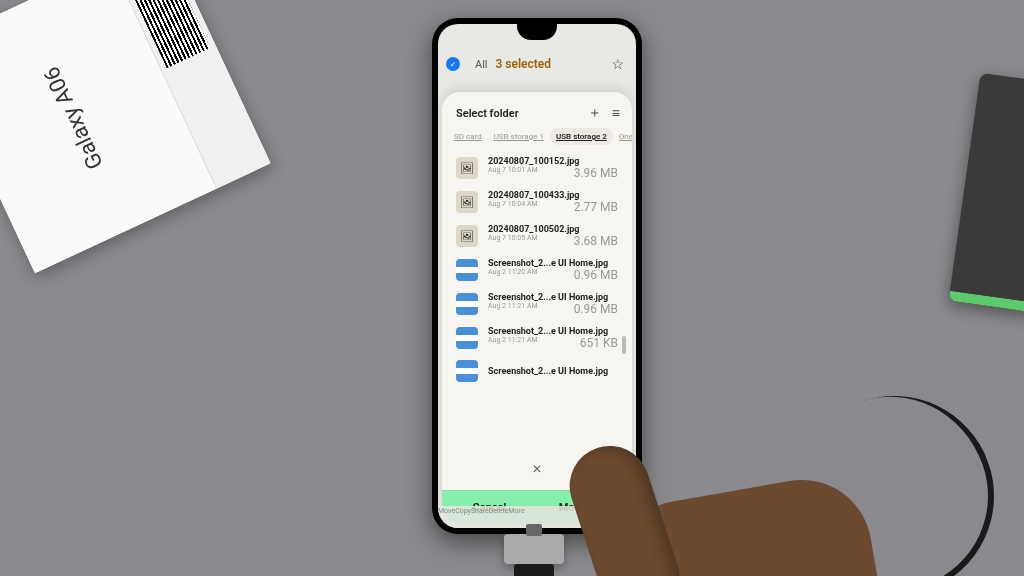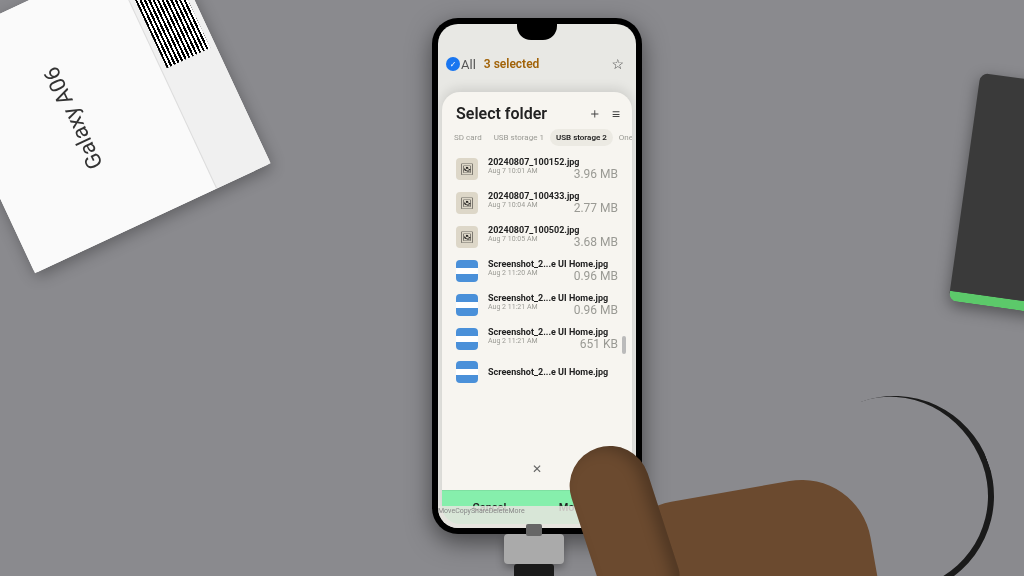--- a/index.html
+++ b/index.html
@@ -83,44 +83,44 @@
     height:28px;
   }
   .topbar{
     display:flex; align-items:center; padding: 4px 12px 8px 8px;
   }
   .allchk{
     width:14px; height:14px; border-radius:50%;
     background:#1976f0; display:flex; align-items:center;justify-content:center;
     color:#fff; font-size:8px;
   }
-  .all-lbl{ font-size:13px; color:#555; margin-left:1px;}
+  .all-lbl{ font-size:11px; color:#555; margin-left:15px;}
   .sel-count{ font-size:12px; font-weight:600; color:#a16207; margin-left:8px;}
   .spacer{flex:1}
   .star{font-size:14px; color:#444;}
   
   .modal{
     position:absolute; left:4px; right:4px; top:68px; bottom:4px;
     background:#f7f5f0;
     border-radius:18px;
     box-shadow: 0 -3px 12px rgba(0,0,0,0.12);
     display:flex; flex-direction:column;
     overflow:hidden;
   }
   .modal-head{
     display:flex; align-items:center;
     padding:12px 12px 6px 14px;
   }
-  .modal-title{ font-size:16px; font-weight:600; color:#222;}
+  .modal-title{ font-size:11px; font-weight:600; color:#222;}
   .icon-btn{ font-size:14px; color:#444; margin-left:10px;}
   .tabs{
     display:flex; gap:0; padding:0 6px 6px 6px;
     font-size:8px; color:#9a9a94;
   }
-  .tab{ padding:4px 6px; border-radius:10px; white-space:nowrap;}
+  .tab{ padding:4px 6px; border-radius:10px; white-space:nowrap;text-decoration:underline;}
   .tab.active{ background:#eceae3; color:#222; font-weight:600;}
   .list{ flex:1; overflow:hidden; padding-bottom: 0;}
   .row{
     display:flex; align-items:center;
     padding:5px 14px;
     position:relative;
   }
   .thumb{
     width:22px; height:22px; border-radius:4px;
     background:#ddd7c8; flex-shrink:0;

